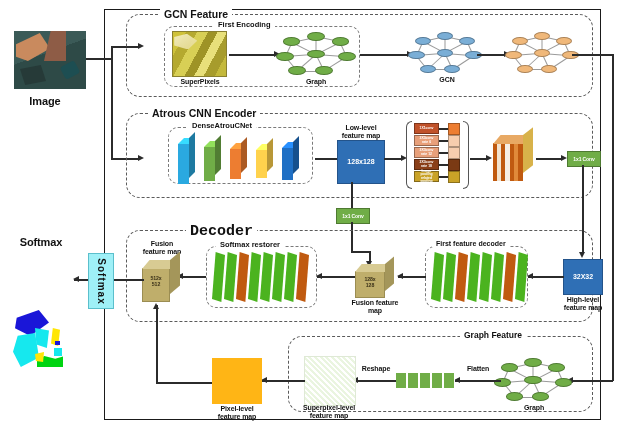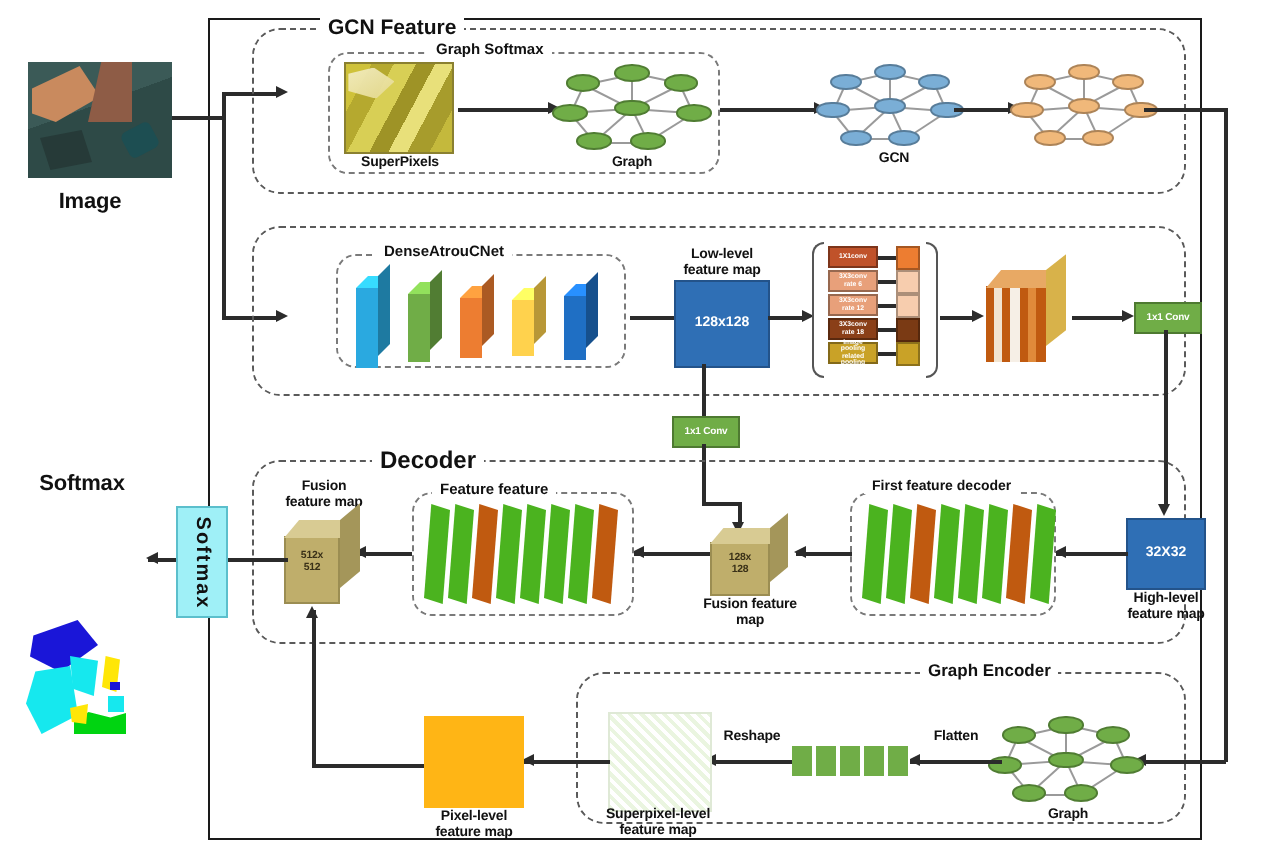--- a/index.html
+++ b/index.html
@@ -84,21 +84,21 @@
   <div class="line vline" style="left:111px;top:46px;height:113px;"></div>
   <div class="line hline" style="left:111px;top:46px;width:28px;"></div>
   <div class="arrowR" style="left:138px;top:43px;"></div>
   <div class="line hline" style="left:111px;top:158px;width:28px;"></div>
   <div class="arrowR" style="left:138px;top:155px;"></div>
 
   <div class="abs dashbox" style="left:126px;top:14px;width:467px;height:83px;"></div>
   <div class="abs grouplbl" style="left:160px;top:8px;font-size:10.5px;">GCN Feature</div>
 
   <div class="abs dashbox thin" style="left:164px;top:26px;width:196px;height:61px;border-radius:10px;"></div>
-  <div class="abs grouplbl" style="left:214px;top:20px;font-size:7.5px;">Graph Softmax</div>
+  <div class="abs grouplbl" style="left:214px;top:20px;font-size:7.5px;">First Encoding</div>
 
   <div class="abs sp-img" style="left:172px;top:31px;width:55px;height:46px;"></div>
   <div class="abs lbl" style="left:160px;top:78px;width:80px;font-size:7px;">SuperPixels</div>
 
   <div class="line hline" style="left:229px;top:54px;width:46px;"></div>
   <div class="arrowR" style="left:274px;top:51px;"></div>
 
   <div class="abs" id="graph1" style="left:282px;top:32px;width:68px;height:44px;">
       <div class="gedge" style="left: 9.52px; top: 9.68px; width: 25.0429px; transform: rotate(-12.1715deg);"></div>
       <div class="gedge" style="left: 34px; top: 4.4px; width: 25.0429px; transform: rotate(12.1715deg);"></div>
@@ -179,20 +179,21 @@
       <div class="gnode" style="left: 22.94px; top: 16.8px; width: 16.12px; height: 8.4px; background: rgb(240, 184, 122); border: 1px solid rgba(0, 0, 0, 0.28);"></div>
       <div class="gnode" style="left: 51.46px; top: 18.9px; width: 16.12px; height: 8.4px; background: rgb(240, 184, 122); border: 1px solid rgba(0, 0, 0, 0.28);"></div>
       <div class="gnode" style="left: 5.58px; top: 32.76px; width: 16.12px; height: 8.4px; background: rgb(240, 184, 122); border: 1px solid rgba(0, 0, 0, 0.28);"></div>
       <div class="gnode" style="left: 30.38px; top: 32.76px; width: 16.12px; height: 8.4px; background: rgb(240, 184, 122); border: 1px solid rgba(0, 0, 0, 0.28);"></div>
     </div>
 
   <div class="line hline" style="left:572px;top:54px;width:41px;"></div>
   <div class="line vline" style="left:612px;top:54px;height:327px;"></div>
 
   <div class="abs dashbox" style="left:126px;top:113px;width:467px;height:85px;"></div>
+  <div class="abs grouplbl" style="left:148px;top:107px;font-size:10.5px;">Atrous CNN Encoder</div>
 
   <div class="abs dashbox thin" style="left:168px;top:127px;width:145px;height:57px;border-radius:10px;"></div>
   <div class="abs grouplbl" style="left:188px;top:121px;font-size:7.5px;">DenseAtrouCNet</div>
 
   <div id="dense-layers">
       <div class="abs" style="left: 178px; top: 138px; width: 17px; height: 46px;">
         <div class="abs" style="left: 0px; top: 6px; width: 11px; height: 40px; background: rgb(42, 169, 224);"></div>
         <div class="abs" style="left: 0px; top: 0px; width: 11px; height: 6px; background: rgb(42, 169, 224); filter: brightness(1.3); transform: skewX(-45deg); transform-origin: left bottom;"></div>
         <div class="abs" style="left: 11px; top: 0px; width: 6px; height: 40px; background: rgb(42, 169, 224); filter: brightness(0.72); transform: skewY(-45deg); transform-origin: left top;"></div>
       </div>
@@ -277,21 +278,21 @@
   <div class="arrowD" style="left:579px;top:252px;"></div>
 
   <div class="line vline" style="left:351px;top:182px;height:26px;"></div>
   <div class="abs convbox" style="left:336px;top:208px;width:32px;height:14px;">1x1 Conv</div>
   <div class="line vline" style="left:351px;top:222px;height:30px;"></div>
   <div class="line hline" style="left:351px;top:251px;width:19px;"></div>
   <div class="line vline" style="left:369px;top:251px;height:12px;"></div>
   <div class="arrowD" style="left:366px;top:261px;"></div>
 
   <div class="abs dashbox" style="left:126px;top:230px;width:467px;height:92px;"></div>
-  <div class="abs grouplbl" style="left:186px;top:223px;font-size:12px;">Decoder</div>
+  <div class="abs grouplbl" style="left:186px;top:223px;font-size:15px;font-family:Liberation Mono, monospace;">Decoder</div>
 
   <div class="abs fmapblue" style="left:563px;top:259px;width:38px;height:34px;font-size:7px;">
     <span>32X32</span>
   </div>
   <div class="abs lbl" style="left:552px;top:296px;width:62px;font-size:7px;">
     <span>High-level</span><br>
     <span>feature map</span>
   </div>
 
   <div class="line hline" style="left:528px;top:276px;width:36px;"></div>
@@ -328,21 +329,21 @@
   </div>
   <div class="abs lbl" style="left:338px;top:299px;width:74px;font-size:7px;">
     <span>Fusion feature</span><br>
     <span>map</span>
   </div>
 
   <div class="line hline" style="left:317px;top:276px;width:38px;"></div>
   <div class="arrowL" style="left:316px;top:273px;"></div>
 
   <div class="abs dashbox thin" style="left:206px;top:246px;width:111px;height:62px;border-radius:10px;"></div>
-  <div class="abs grouplbl" style="left:216px;top:240px;font-size:7.5px;">Feature feature</div>
+  <div class="abs grouplbl" style="left:216px;top:240px;font-size:7.5px;">Softmax restorer</div>
   <div id="restorer-slabs">
       <div class="slab" style="left: 212px; top: 252px; width: 13px; height: 50px; background: rgb(75, 179, 31); clip-path: polygon(28% 0px, 100% 6%, 72% 100%, 0px 94%);"></div>
       <div class="slab" style="left: 224px; top: 252px; width: 13px; height: 50px; background: rgb(75, 179, 31); clip-path: polygon(28% 0px, 100% 6%, 72% 100%, 0px 94%);"></div>
       <div class="slab" style="left: 236px; top: 252px; width: 13px; height: 50px; background: rgb(192, 90, 16); clip-path: polygon(28% 0px, 100% 6%, 72% 100%, 0px 94%);"></div>
       <div class="slab" style="left: 248px; top: 252px; width: 13px; height: 50px; background: rgb(75, 179, 31); clip-path: polygon(28% 0px, 100% 6%, 72% 100%, 0px 94%);"></div>
       <div class="slab" style="left: 260px; top: 252px; width: 13px; height: 50px; background: rgb(75, 179, 31); clip-path: polygon(28% 0px, 100% 6%, 72% 100%, 0px 94%);"></div>
       <div class="slab" style="left: 272px; top: 252px; width: 13px; height: 50px; background: rgb(75, 179, 31); clip-path: polygon(28% 0px, 100% 6%, 72% 100%, 0px 94%);"></div>
       <div class="slab" style="left: 284px; top: 252px; width: 13px; height: 50px; background: rgb(75, 179, 31); clip-path: polygon(28% 0px, 100% 6%, 72% 100%, 0px 94%);"></div>
       <div class="slab" style="left: 296px; top: 252px; width: 13px; height: 50px; background: rgb(192, 90, 16); clip-path: polygon(28% 0px, 100% 6%, 72% 100%, 0px 94%);"></div>
     </div>
@@ -392,21 +393,21 @@
         clip-path:polygon(20% 0,100% 10%,80% 100%,0 86%);"></div>
     <div class="abs" style="left:27px;top:48px;width:26px;height:11px;background:#00d411;
         clip-path:polygon(0 40%,28% 0,70% 25%,100% 5%,100% 100%,0 100%);"></div>
     <div class="abs" style="left:25px;top:44px;width:9px;height:10px;background:#ffe607;
         clip-path:polygon(0 20%,100% 0,90% 100%,10% 90%);"></div>
     <div class="abs" style="left:44px;top:40px;width:8px;height:8px;background:#16e8ee;"></div>
     <div class="abs" style="left:45px;top:33px;width:5px;height:4px;background:#1a16d8;"></div>
   </div>
 
   <div class="abs dashbox" style="left:288px;top:336px;width:305px;height:76px;"></div>
-  <div class="abs grouplbl" style="left:460px;top:330px;font-size:8.5px;">Graph Encoder</div>
+  <div class="abs grouplbl" style="left:460px;top:330px;font-size:8.5px;">Graph Feature</div>
 
   <div class="line hline" style="left:568px;top:380px;width:45px;"></div>
   <div class="arrowL" style="left:567px;top:377px;"></div>
 
   <div class="abs" id="graph4" style="left:500px;top:358px;width:66px;height:44px;">
       <div class="gedge" style="left: 9.24px; top: 9.68px; width: 24.3396px; transform: rotate(-12.5288deg);"></div>
       <div class="gedge" style="left: 33px; top: 4.4px; width: 24.3396px; transform: rotate(12.5288deg);"></div>
       <div class="gedge" style="left: 9.24px; top: 9.68px; width: 15.9496px; transform: rotate(114.444deg);"></div>
       <div class="gedge" style="left: 9.24px; top: 9.68px; width: 26.7642px; transform: rotate(27.4076deg);"></div>
       <div class="gedge" style="left: 33px; top: 4.4px; width: 17.6px; transform: rotate(90deg);"></div>

